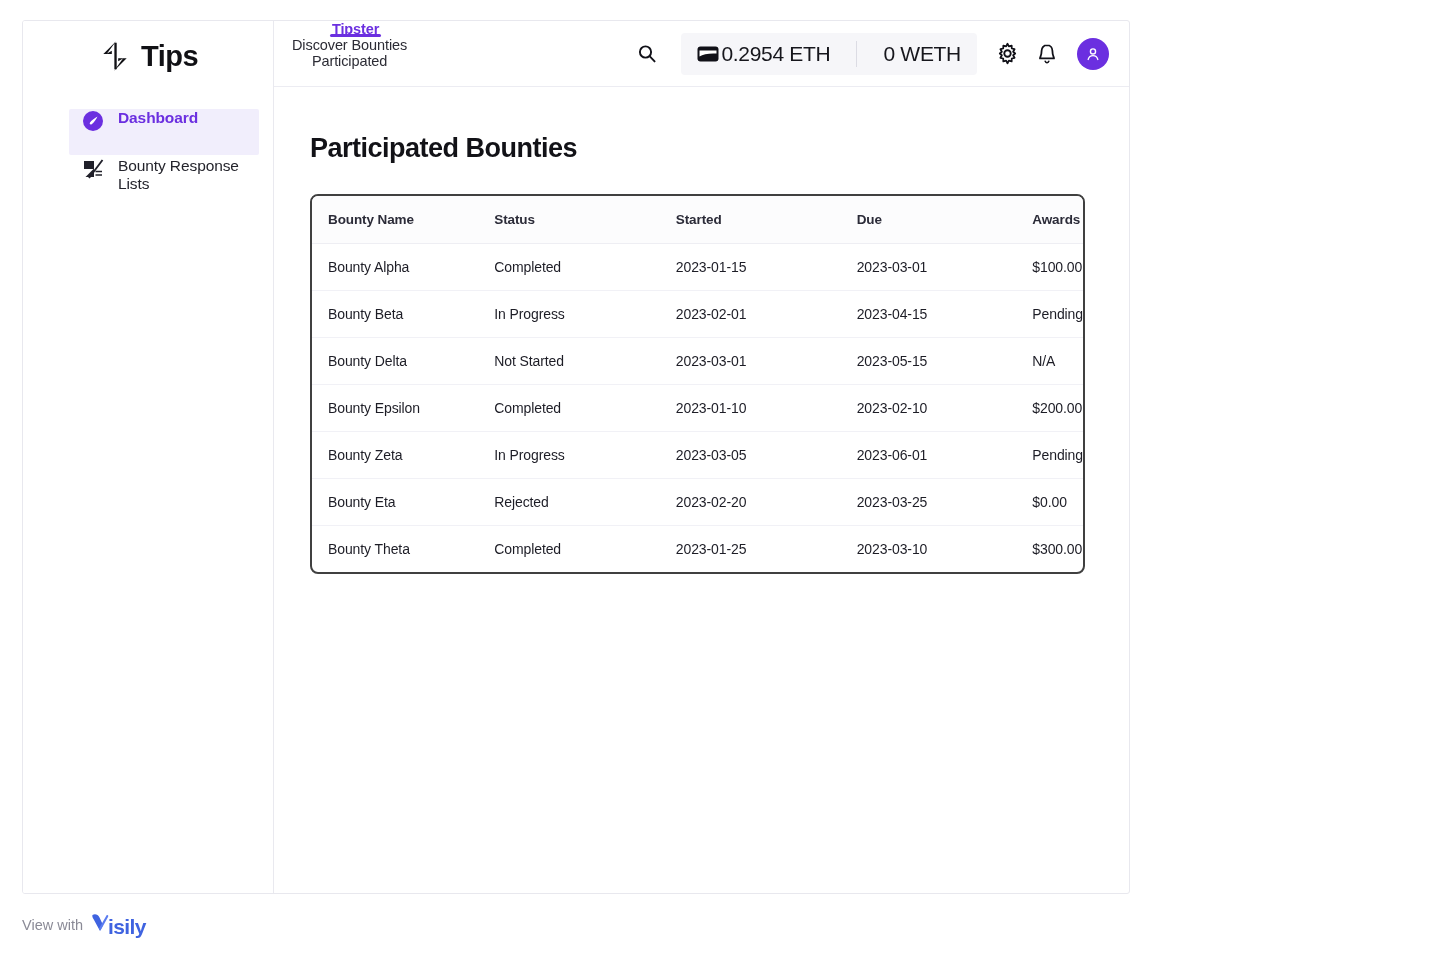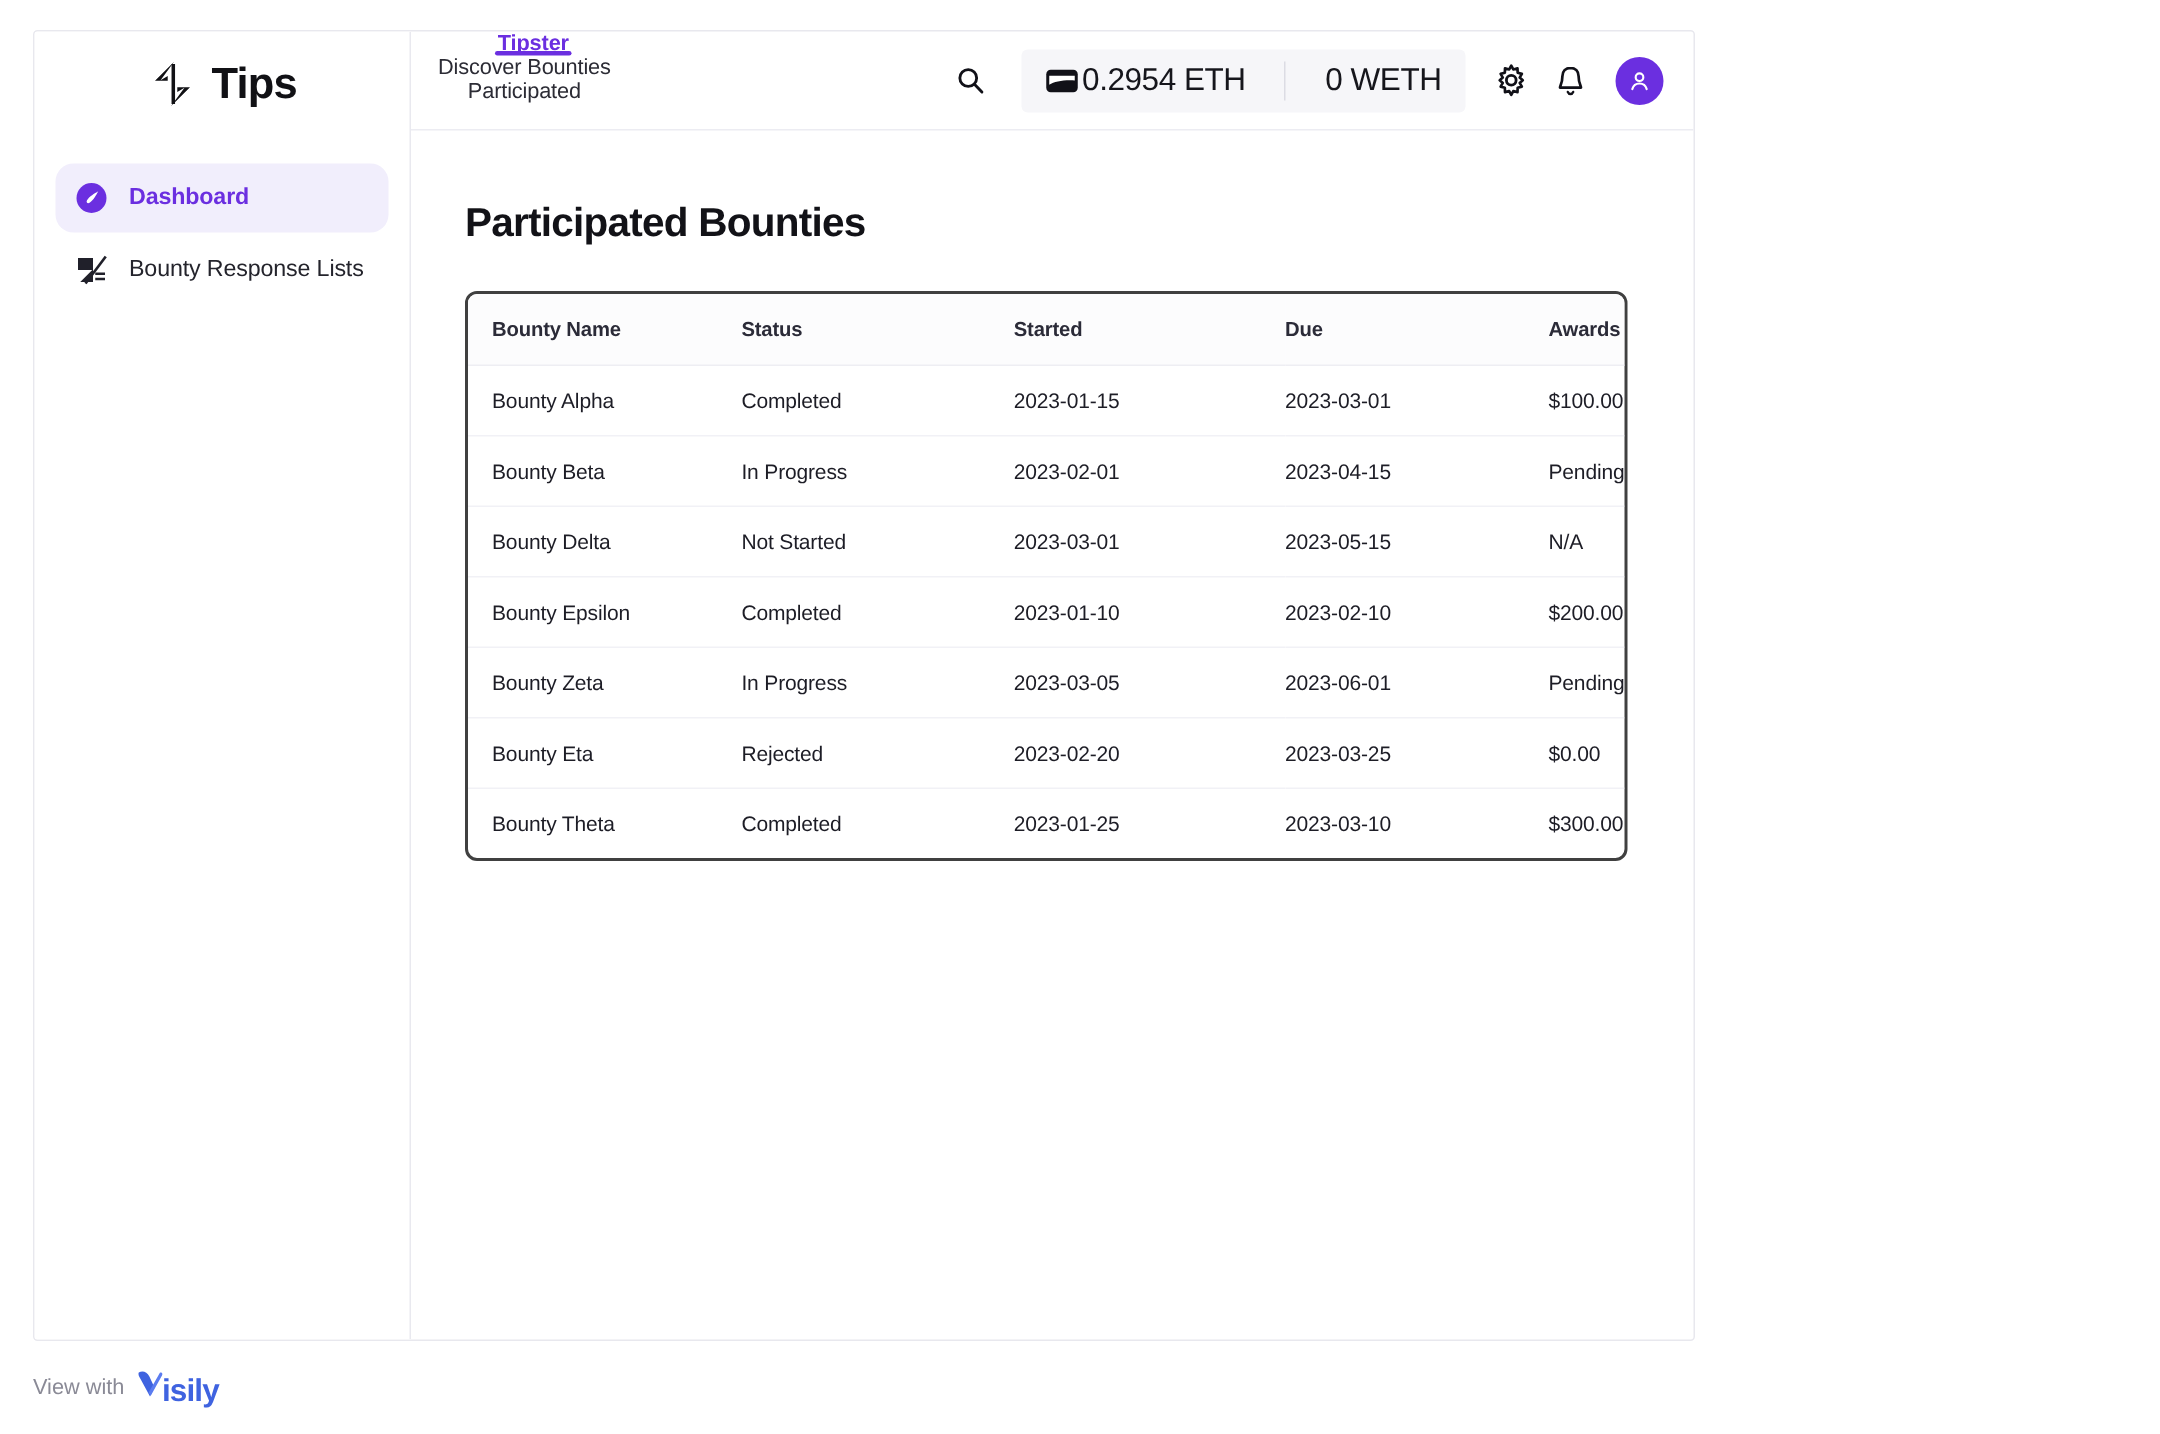--- a/index.html
+++ b/index.html
@@ -42,27 +42,27 @@
   .brand-name {
     font-size: 29px;
     font-weight: bold;
     letter-spacing: -0.5px;
     color: #111115;
   }
 
   .nav { margin-top: 22px; padding: 0 14px; }
   .nav-item {
     display: flex;
-    align-items: center;
     gap: 13px;
     height: 46px;
     padding: 0 12px;
-    border-radius: 12px;
+    border-radius: 2px;
     cursor: pointer;
     margin-bottom: 2px;
+    margin-left: 32px;
   }
   .nav-item .nav-label {
     font-size: 15.5px;
     color: #24242c;
     letter-spacing: -0.1px;
   }
   .nav-item.active { background: #f1eefc; }
   .nav-item.active .nav-label { color: #6b2fe0; font-weight: bold; }
   .nav-icon { width: 24px; height: 24px; flex: 0 0 24px; display:block; }
 

